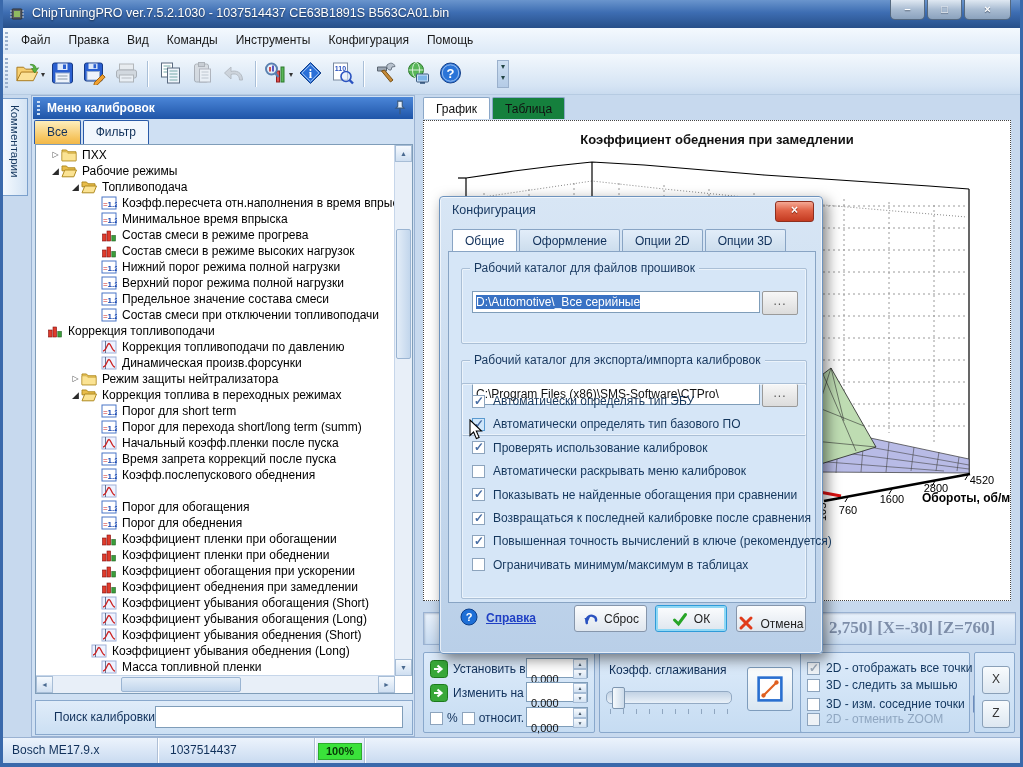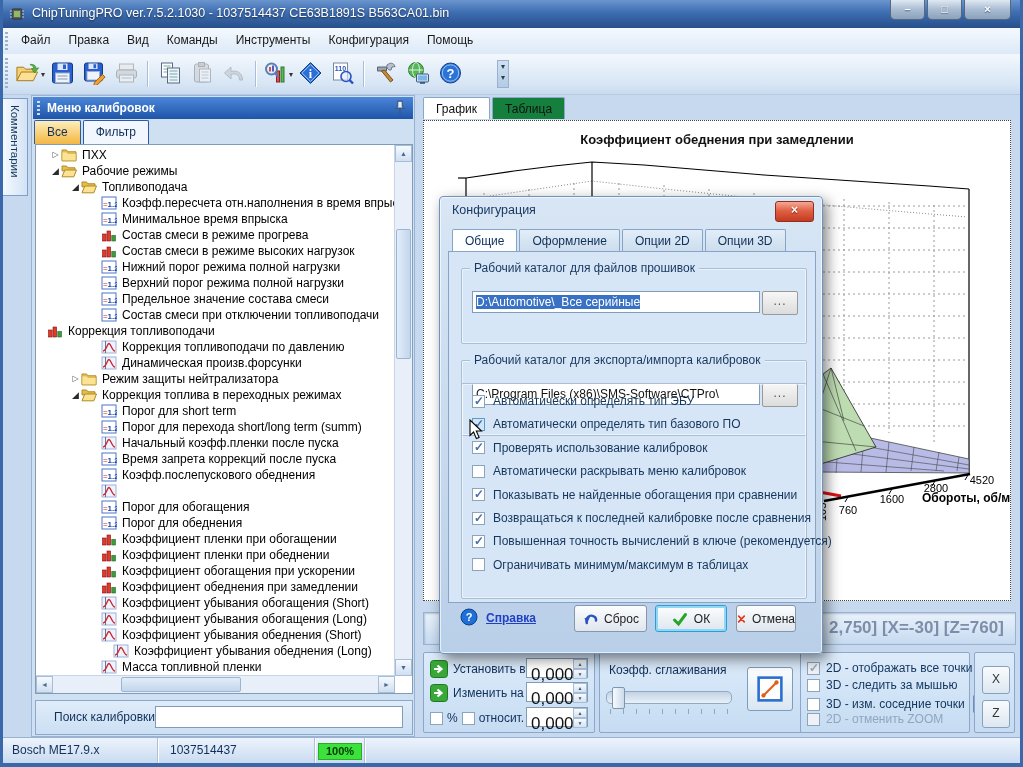--- a/index.html
+++ b/index.html
@@ -86,35 +86,35 @@
   .vtab{padding:4px 12px 3px 12px;border:1px solid #8aa7c8;border-bottom:none;
     background:#15803d;margin-right:2px;color:#111;border-radius:2px 2px 0 0;}
   .vtab.active{background:#fff;}
   #chart-box{position:absolute;left:420px;top:120px;width:588px;height:481px;
     background:#fff;border:1px dotted #444;box-sizing:border-box;}
   #chart-title{position:absolute;left:0;top:11px;width:100%;text-align:center;
     font-weight:bold;font-size:13px;color:#111;}
   #coord-bar{position:absolute;left:420px;top:612px;width:593px;height:33px;
     background:linear-gradient(#eaf2fc,#c6daf0);border:1px solid #9ab2d2;
     box-sizing:border-box;box-shadow:inset 1px 1px 2px rgba(90,110,140,.35);}
-  #coord-text{position:absolute;left:405px;top:5px;font-family:Liberation Sans, sans-serif;
+  #coord-text{position:absolute;left:405px;top:5px;font-family:Liberation Serif, serif;
     font-weight:bold;font-size:17px;color:#7e8ea9;white-space:nowrap;}
   
   .panelbox{position:absolute;top:652px;height:81px;background:linear-gradient(#ddebfa,#c6dcf2);
     border:1px solid #89a8cc;border-radius:2px;box-sizing:border-box;}
   #box-edit{left:420px;width:172px;}
   #box-smooth{left:596px;width:205px;}
   #box-opts{left:797px;width:170px;}
   #box-axes{left:971px;width:41px;}
   .editrow{position:absolute;left:6px;height:20px;display:flex;align-items:center;}
   .garr{width:18px;height:18px;margin-right:5px;}
   .editlab{color:#10305a;white-space:nowrap;}
   .spin{position:absolute;width:62px;height:20px;background:#fff;border:1px solid #7f9db9;
     box-sizing:border-box;}
-  .spinval{position:absolute;left:4px;top:6px;font-size:17px;}
+  .spinval{position:absolute;left:4px;top:14px;font-size:11px;}
   .sparr{position:absolute;right:0;top:0;width:14px;height:100%;display:flex;flex-direction:column;}
   .sparr span{flex:1;background:linear-gradient(#f8fbfe,#d3e2f2);border:1px solid #a7bdd6;
     font-size:5px;color:#456;text-align:center;line-height:8px;}
   .smallcb{width:13px;height:13px;background:#fff;border:1px solid #8da4bd;
     box-sizing:border-box;display:inline-block;position:relative;flex:none;}
   .smallcb .ck{position:absolute;left:1px;top:-2px;color:#4a6fa5;font-size:12px;font-weight:bold;}
   .smallcb.dis{background:#eef2f6;}
   .smallcb.dis .ck{color:#9aa8b8;}
   #smooth-label{position:absolute;left:9px;top:10px;color:#10305a;}
   #slider-track{position:absolute;left:6px;top:38px;width:124px;height:11px;
@@ -177,21 +177,21 @@
   #dlg-bottom{position:absolute;left:0;top:408px;width:100%;height:34px;}
   #dlg-help-icon{position:absolute;left:20px;top:3px;width:18px;height:18px;}
   #dlg-help-link{position:absolute;left:46px;top:6px;color:#1f3fc4;font-weight:bold;
     text-decoration:underline;}
   .dlgbtn{position:absolute;top:0;height:27px;background:linear-gradient(#fcfdfe,#dfe6ee);
     border:1px solid #8696ab;border-radius:3px;display:flex;align-items:center;
     justify-content:center;gap:6px;color:#222;box-sizing:border-box;}
   .dlgbtn svg{width:16px;height:16px;}
   #btn-reset{left:134px;width:73px;text-align:center;}
   #btn-ok{left:215px;width:72px;border:1px solid #2f9bd8;box-shadow:0 0 0 2px #8fd8f5 inset;}
-  #btn-cancel{left:296px;width:60px;}
+  #btn-cancel{left:296px;width:70px;align-items:flex-end;}
   
   #cursor{position:absolute;left:466px;top:419px;z-index:100;}
 </style>
 </head>
 <body>
 
 <div id="page">
 
   <div id="titlebar">
     <svg id="app-icon" viewBox="0 0 16 16">
@@ -695,21 +695,21 @@
             <span class="texp"></span>
             <span class="ticon">
               <svg viewBox="0 0 16 14">
                 <rect x="1" y="1" width="14" height="12" fill="#eef2ff" stroke="#9fb0d8"></rect>
                 <line x1="4.5" y1="1" x2="4.5" y2="13" stroke="#445577" stroke-width="0.8"></line>
                 <path d="M2 11 C5.5 11 6 3.5 8 3.5 C10 3.5 11 11 14 11" fill="none" stroke="#cc2222" stroke-width="1.3"></path>
               </svg>
             </span>
             <span class="tlab">Коэффициент убывания обеднения (Short)</span>
           </div>
-          <div class="trow" style="padding-left:66px">
+          <div class="trow" style="padding-left:44px">
             <span class="texp"></span>
             <span class="ticon">
               <svg viewBox="0 0 16 14">
                 <rect x="1" y="1" width="14" height="12" fill="#eef2ff" stroke="#9fb0d8"></rect>
                 <line x1="4.5" y1="1" x2="4.5" y2="13" stroke="#445577" stroke-width="0.8"></line>
                 <path d="M2 11 C5.5 11 6 3.5 8 3.5 C10 3.5 11 11 14 11" fill="none" stroke="#cc2222" stroke-width="1.3"></path>
               </svg>
             </span>
             <span class="tlab">Коэффициент убывания обеднения (Long)</span>
           </div>

